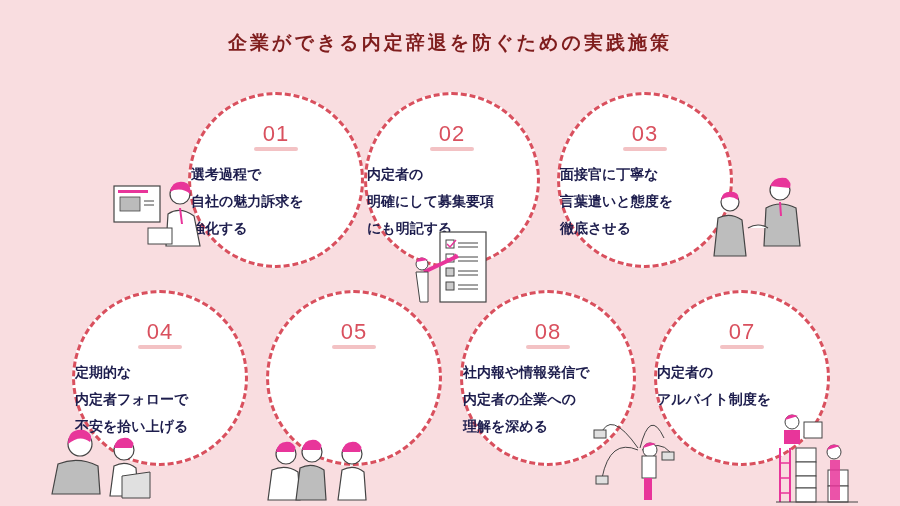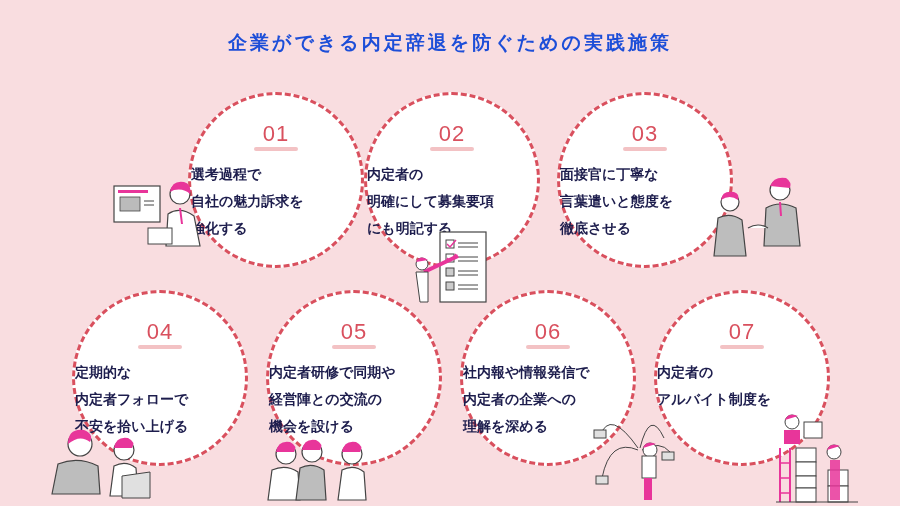--- a/index.html
+++ b/index.html
@@ -5,21 +5,21 @@
   html, body { margin: 0; padding: 0; }
   body {
     width: 900px; height: 506px; overflow: hidden;
     background: #f9dde0;
     font-family: "DejaVu Sans", "Liberation Sans", sans-serif;
     position: relative;
   }
   .title {
     position: absolute; left: 0; top: 30px; width: 900px;
     text-align: center; font-size: 19px; font-weight: bold;
-    color: #1d4ed8; letter-spacing: 3px;
+    color: #7f1d1d; letter-spacing: 3px;
   }
   .circle {
     position: absolute; width: 176px; height: 176px;
     border-radius: 50%; background: #ffffff;
     border: 3px dashed #d9505e;
     box-sizing: border-box;
   }
   .circle .num {
     position: absolute; top: 26px; left: 0; width: 100%;
     text-align: center; font-size: 22px; color: #d9505e;
@@ -78,29 +78,24 @@
   <div class="text">
     <div>定期的な</div>
     <div>内定者フォローで</div>
     <div>不安を拾い上げる</div>
   </div>
 </div>
 
 <div class="circle" style="left:266px; top:290px;">
   <div class="num">05</div>
   <div class="num-underline"></div>
-  <div class="text">
-    <div>内定者研修で同期や</div>
-    <div>経営陣との交流の</div>
-    <div>機会を設ける</div>
-  </div>
 </div>
 
 <div class="circle" style="left:460px; top:290px;">
-  <div class="num">06</div>
+  <div class="num">08</div>
   <div class="num-underline"></div>
   <div class="text">
     <div>社内報や情報発信で</div>
     <div>内定者の企業への</div>
     <div>理解を深める</div>
   </div>
 </div>
 
 <div class="circle" style="left:654px; top:290px;">
   <div class="num">07</div>

